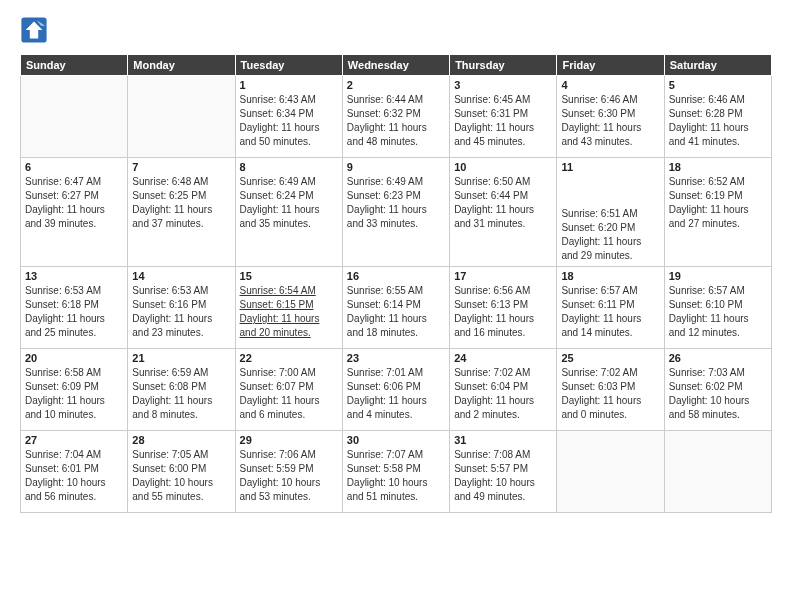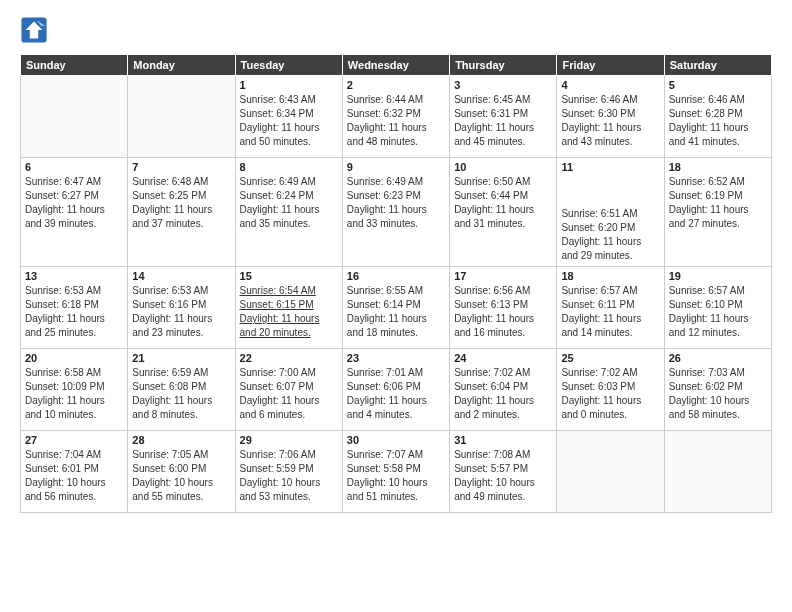--- a/index.html
+++ b/index.html
@@ -237,21 +237,21 @@
             <span class="day-num">19</span>
             <div class="day-info" style="white-space: pre-line;">Sunrise: 6:57 AM
 Sunset: 6:10 PM
 Daylight: 11 hours and 12 minutes.</div>
           </td>
         </tr>
         <tr>
           <td>
             <span class="day-num">20</span>
             <div class="day-info" style="white-space: pre-line;">Sunrise: 6:58 AM
-Sunset: 10:09 PM
+Sunset: 6:09 PM
 Daylight: 11 hours and 10 minutes.</div>
           </td>
           <td>
             <span class="day-num">21</span>
             <div class="day-info" style="white-space: pre-line;">Sunrise: 6:59 AM
 Sunset: 6:08 PM
 Daylight: 11 hours and 8 minutes.</div>
           </td>
           <td>
             <span class="day-num">22</span>

